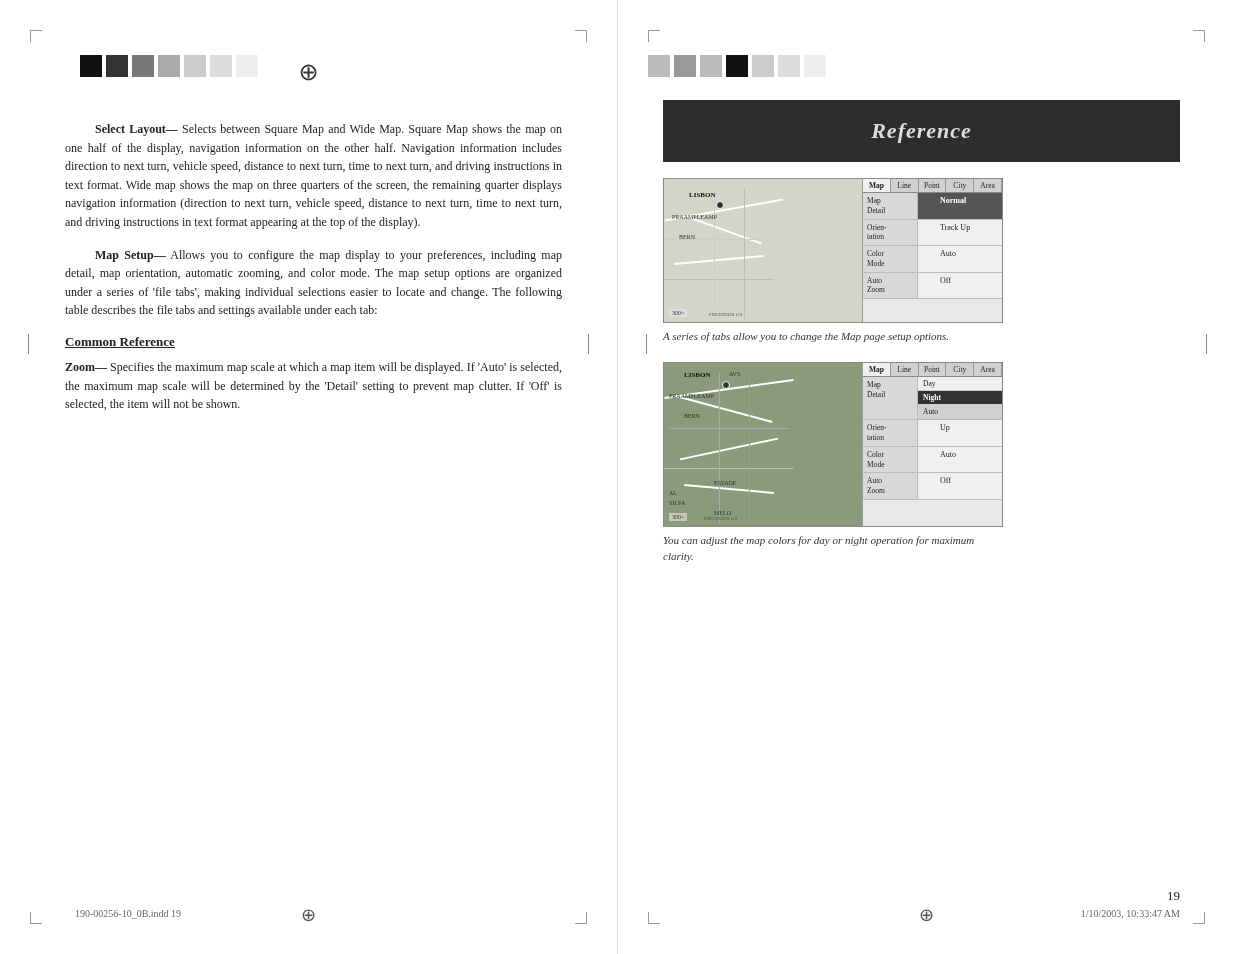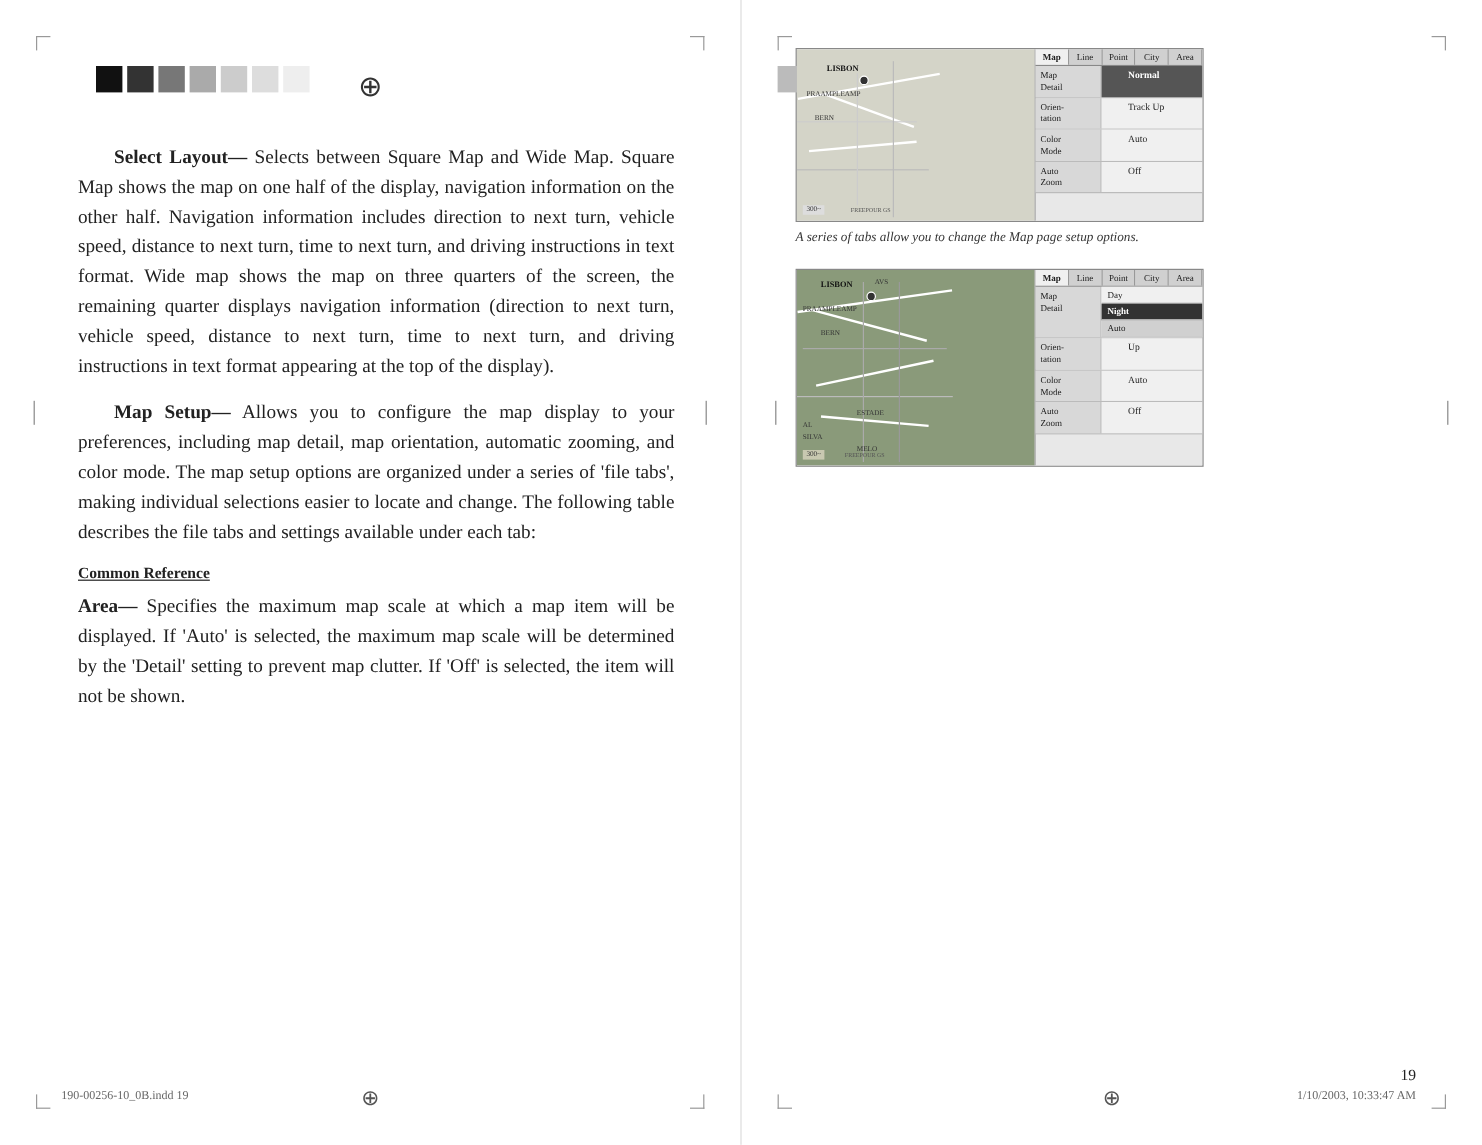--- a/index.html
+++ b/index.html
@@ -98,21 +98,21 @@
 
     
     .left-content {
       margin-top: 60px;
     }
 
     .para {
       margin-bottom: 14px;
       line-height: 1.55;
       text-align: justify;
-      font-size: 16px;
+      font-size: 12px;
     }
 
     .para .bold-term {
       font-weight: bold;
     }
 
     .section-heading {
       font-weight: bold;
       text-decoration: underline;
       margin-bottom: 8px;
@@ -253,21 +253,21 @@
       position: absolute;
       bottom: 50px;
       right: 55px;
       font-size: 13px;
     }
 
     
     .footer-left {
       position: absolute;
       bottom: 35px;
-      left: 51px;
+      left: 75px;
       font-size: 10px;
       color: #666;
     }
 
     .footer-right {
       position: absolute;
       bottom: 35px;
       right: 55px;
       font-size: 10px;
       color: #666;
@@ -379,21 +379,21 @@
 
       <p class="para para-indent">
         <span class="bold-term">Map Setup—</span>
         <span> Allows you to configure the map display to your preferences, including map detail, map orientation, automatic zooming, and color mode. The map setup options are organized under a series of 'file tabs', making individual selections easier to locate and change. The following table describes the file tabs and settings available under each tab:</span>
       </p>
 
       <p class="section-heading">Common Reference</p>
 
 
       <p class="para">
-        <span class="bold-term">Area—</span>
+        <span class="bold-term">Zoom—</span>
         <span> Specifies the maximum map scale at which a map item will be displayed. If 'Auto' is selected, the maximum map scale will be determined by the 'Detail' setting to prevent map clutter. If 'Off' is selected, the item will not be shown.</span>
       </p>
 
     </div>
 
     <div class="bottom-cross">⊕</div>
 
     <div class="footer-left">190-00256-10_0B.indd  19</div>
   </div>
 
@@ -410,20 +410,23 @@
     <div class="header-bars right-bars">
       <div class="bar"></div>
       <div class="bar"></div>
       <div class="bar"></div>
       <div class="bar"></div>
       <div class="bar"></div>
       <div class="bar"></div>
       <div class="bar"></div>
     </div>
 
+    <div class="reference-banner">
+      <h2>Reference</h2>
+    </div>
 
 
     <div class="map-screenshot">
 
       <div class="map-area">
         <div class="map-visual">
 
           <div style="position:absolute;top:30px;left:0;width:120px;height:2px;background:#fff;transform:rotate(-10deg);"></div>
           <div style="position:absolute;top:50px;left:20px;width:80px;height:2px;background:#fff;transform:rotate(20deg);"></div>
           <div style="position:absolute;top:60px;left:0;width:100px;height:1px;background:#ccc;"></div>
@@ -535,20 +538,21 @@
             <div class="map-option-value">Auto</div>
           </div>
           <div class="map-option-row">
             <div class="map-option-label">Auto<br>Zoom</div>
             <div class="map-option-value">Off</div>
           </div>
         </div>
       </div>
     </div>
 
+    <p class="caption-text">You can adjust the map colors for day or night operation for maximum clarity.</p>
 
     <div class="page-number">19</div>
 
     <div class="bottom-cross">⊕</div>
 
     <div class="footer-right">1/10/2003, 10:33:47 AM</div>
   </div>
 
 </div>
 

